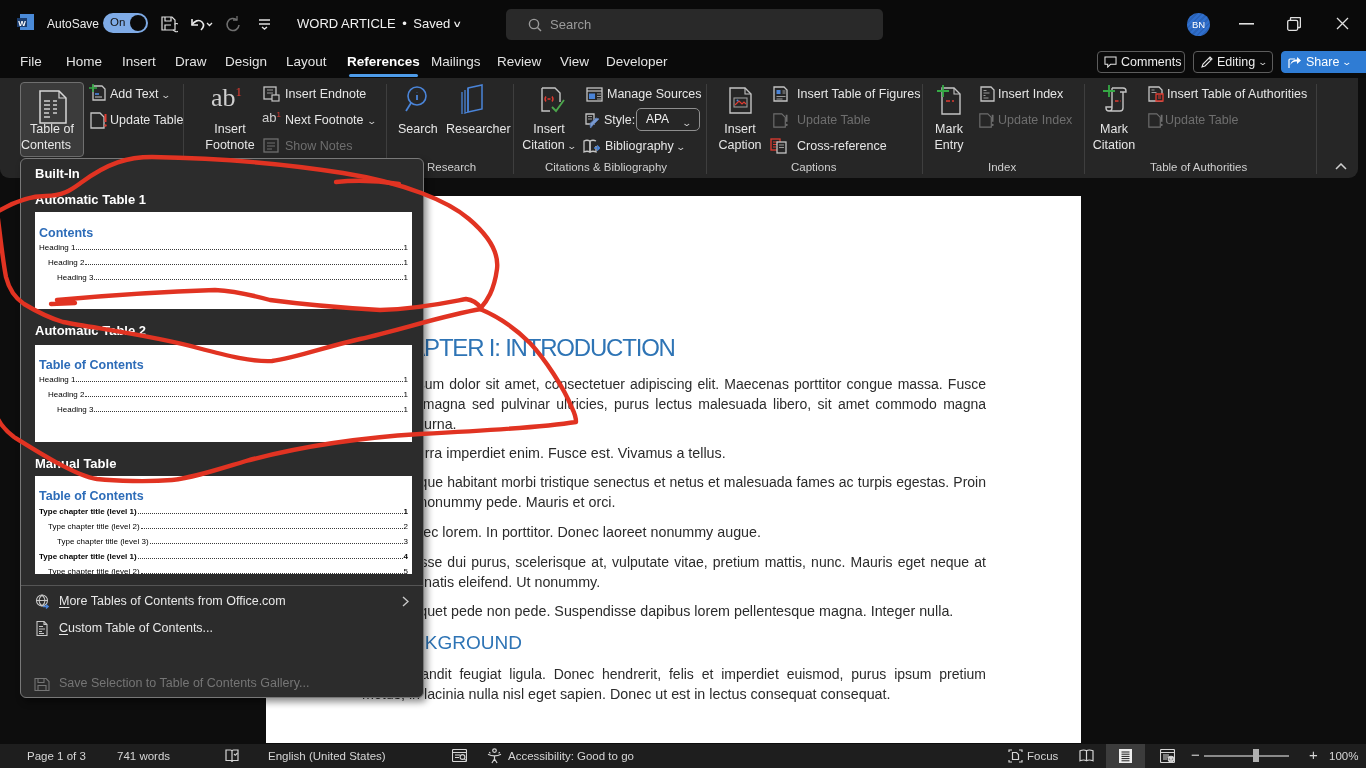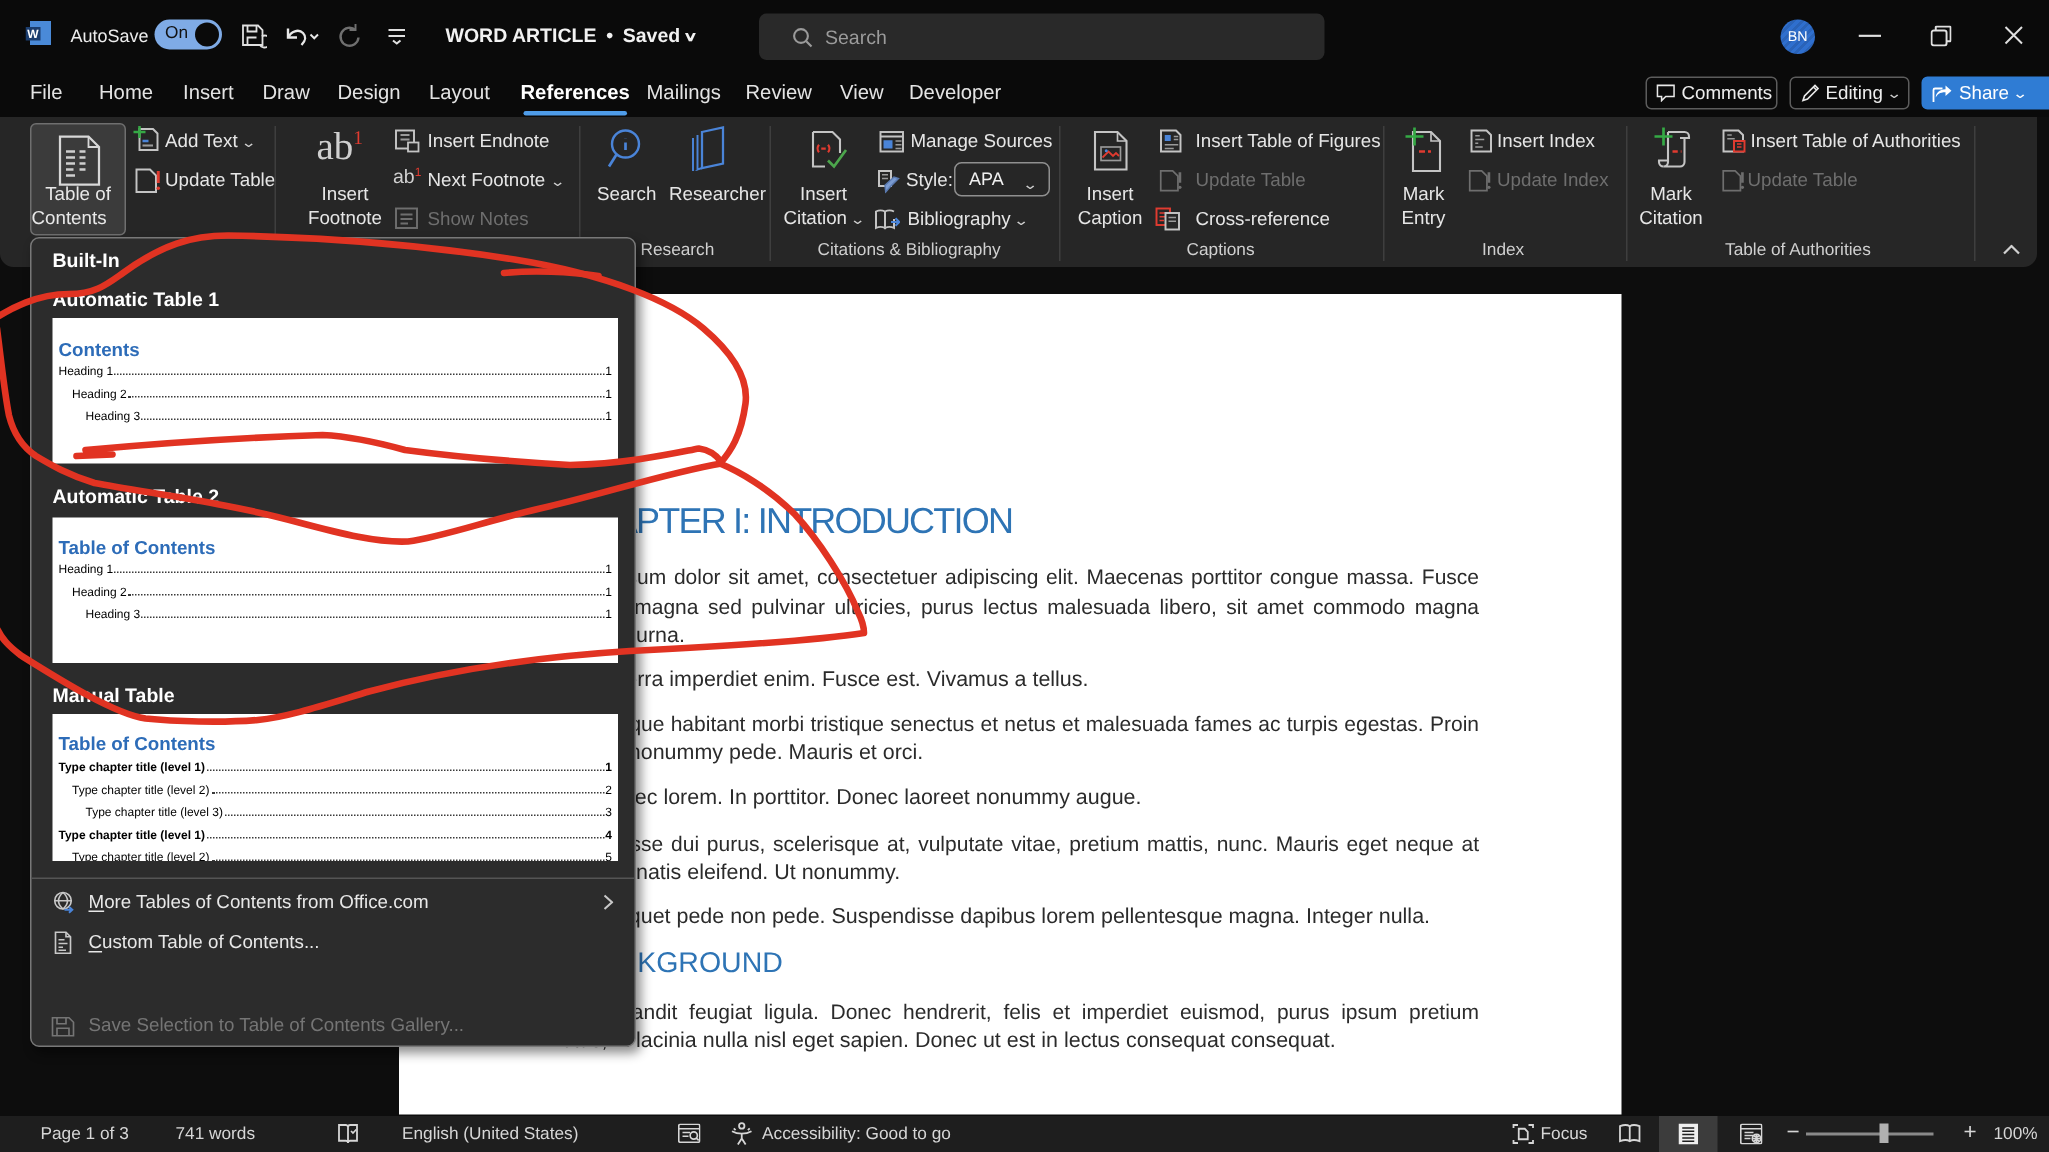--- a/index.html
+++ b/index.html
@@ -80,21 +80,21 @@
         <path d="M18 8l2.5 2.5L23 8" stroke-width="1.3"></path>
       </svg>
   <svg class="ab" style="left:223px;top:15px" width="18" height="18" viewBox="0 0 18 18" fill="none" stroke="#6f6f6f" stroke-width="1.6">
         <path d="M14 5a6 6 0 1 0 2 5"></path>
         <path d="M14 1v4h-4" stroke-width="1.3"></path>
       </svg>
   <svg class="ab" style="left:258px;top:18px" width="13" height="12" viewBox="0 0 13 12" stroke="#e0e0e0" fill="none" stroke-width="1.4">
         <path d="M1 2h11M1 6h11"></path>
         <path d="M4 9l2.5 2L9 9" fill="none"></path>
       </svg>
-  <div class="ab" style="left:297px;top:16px;color:#f2f2f2;font-size:13px;font-weight:700">WORD ARTICLE • Saved <span style="display:inline-block;transform:scale(1.5,1);font-size:9px;vertical-align:1px">∨</span></div>
+  <div class="ab" style="left:297px;top:16px;color:#f2f2f2;font-size:13px;font-weight:400">WORD ARTICLE • Saved <span style="display:inline-block;transform:scale(1.5,1);font-size:9px;vertical-align:1px">∨</span></div>
   <div class="ab searchbox"><svg style="position:absolute;left:22px;top:9px" width="14" height="14" viewBox="0 0 14 14" fill="none" stroke="#9b9b9b" stroke-width="1.4">
           <circle cx="6" cy="6" r="4.6"></circle>
           <path d="M9.5 9.5L13 13"></path>
         </svg><span style="margin-left:44px">Search</span></div>
   <div class="ab avatar">BN</div>
   <svg class="ab" style="left:1239px;top:23px" width="15" height="2" viewBox="0 0 15 2">
         <rect width="15" height="1.6" fill="#e0e0e0"></rect>
       </svg>
   <svg class="ab" style="left:1287px;top:17px" width="14" height="14" viewBox="0 0 14 14" fill="none" stroke="#e0e0e0" stroke-width="1.3">
         <rect x="0.7" y="3.3" width="10" height="10" rx="1.5"></rect>

